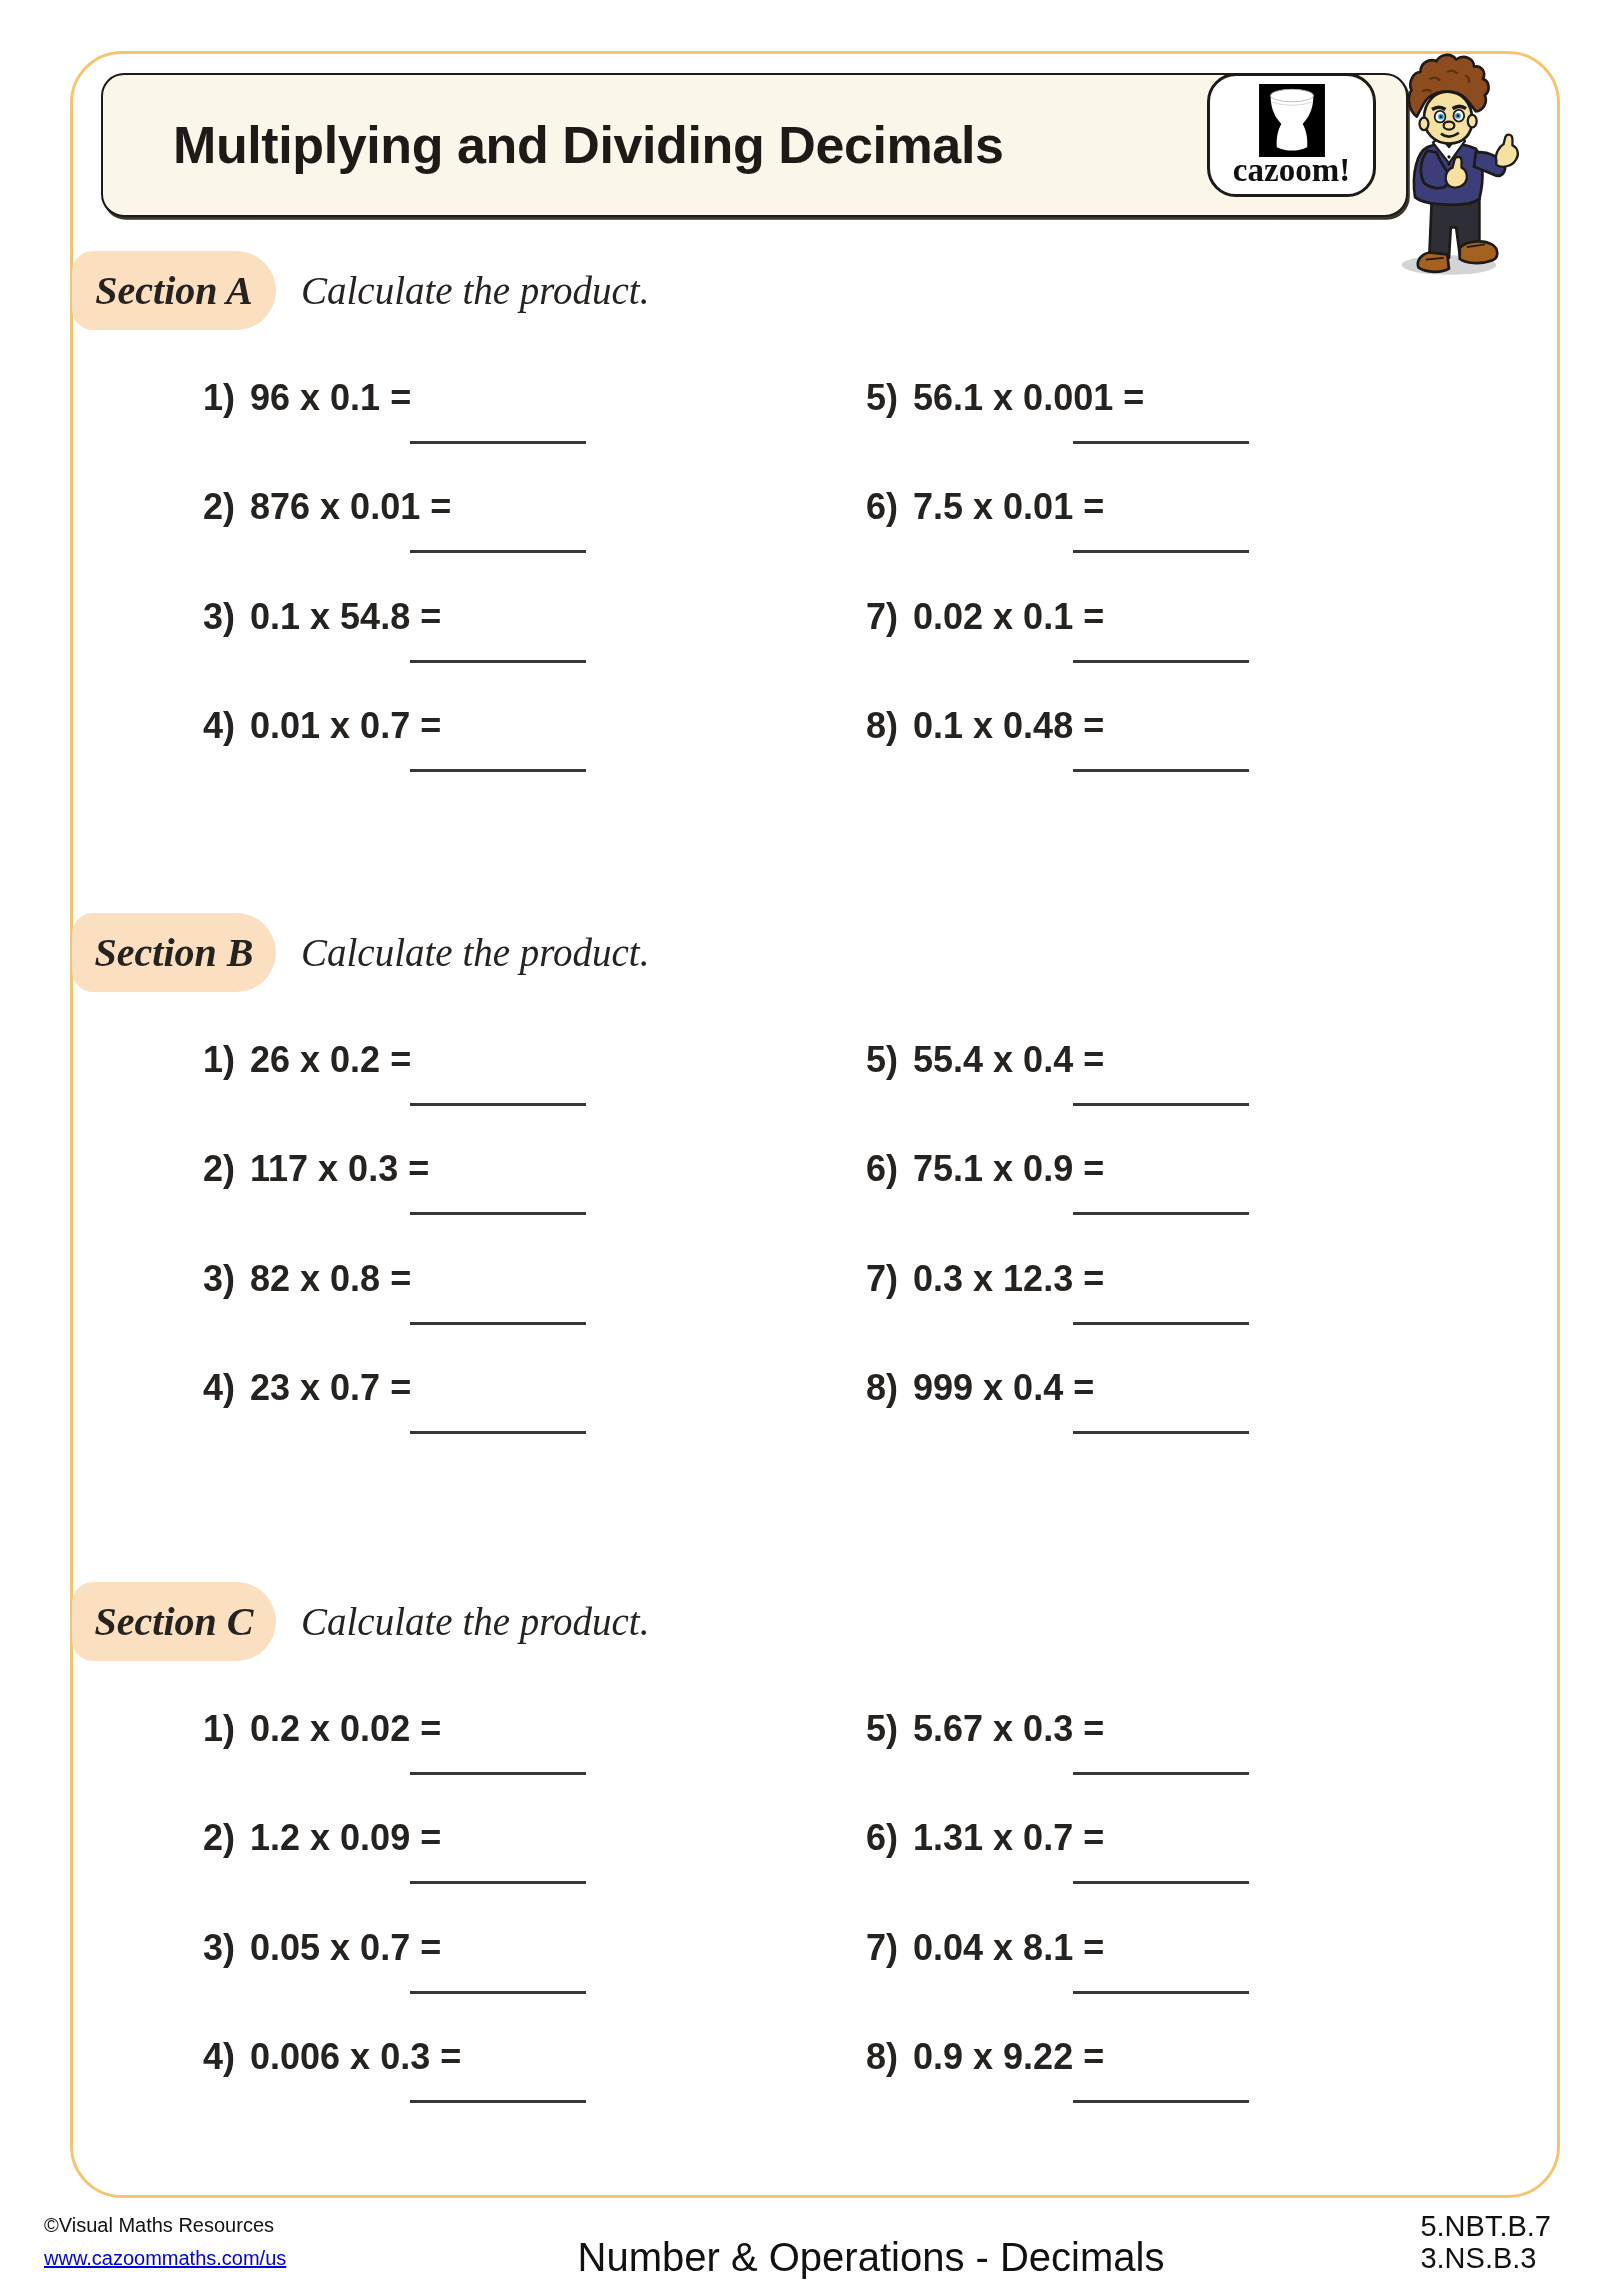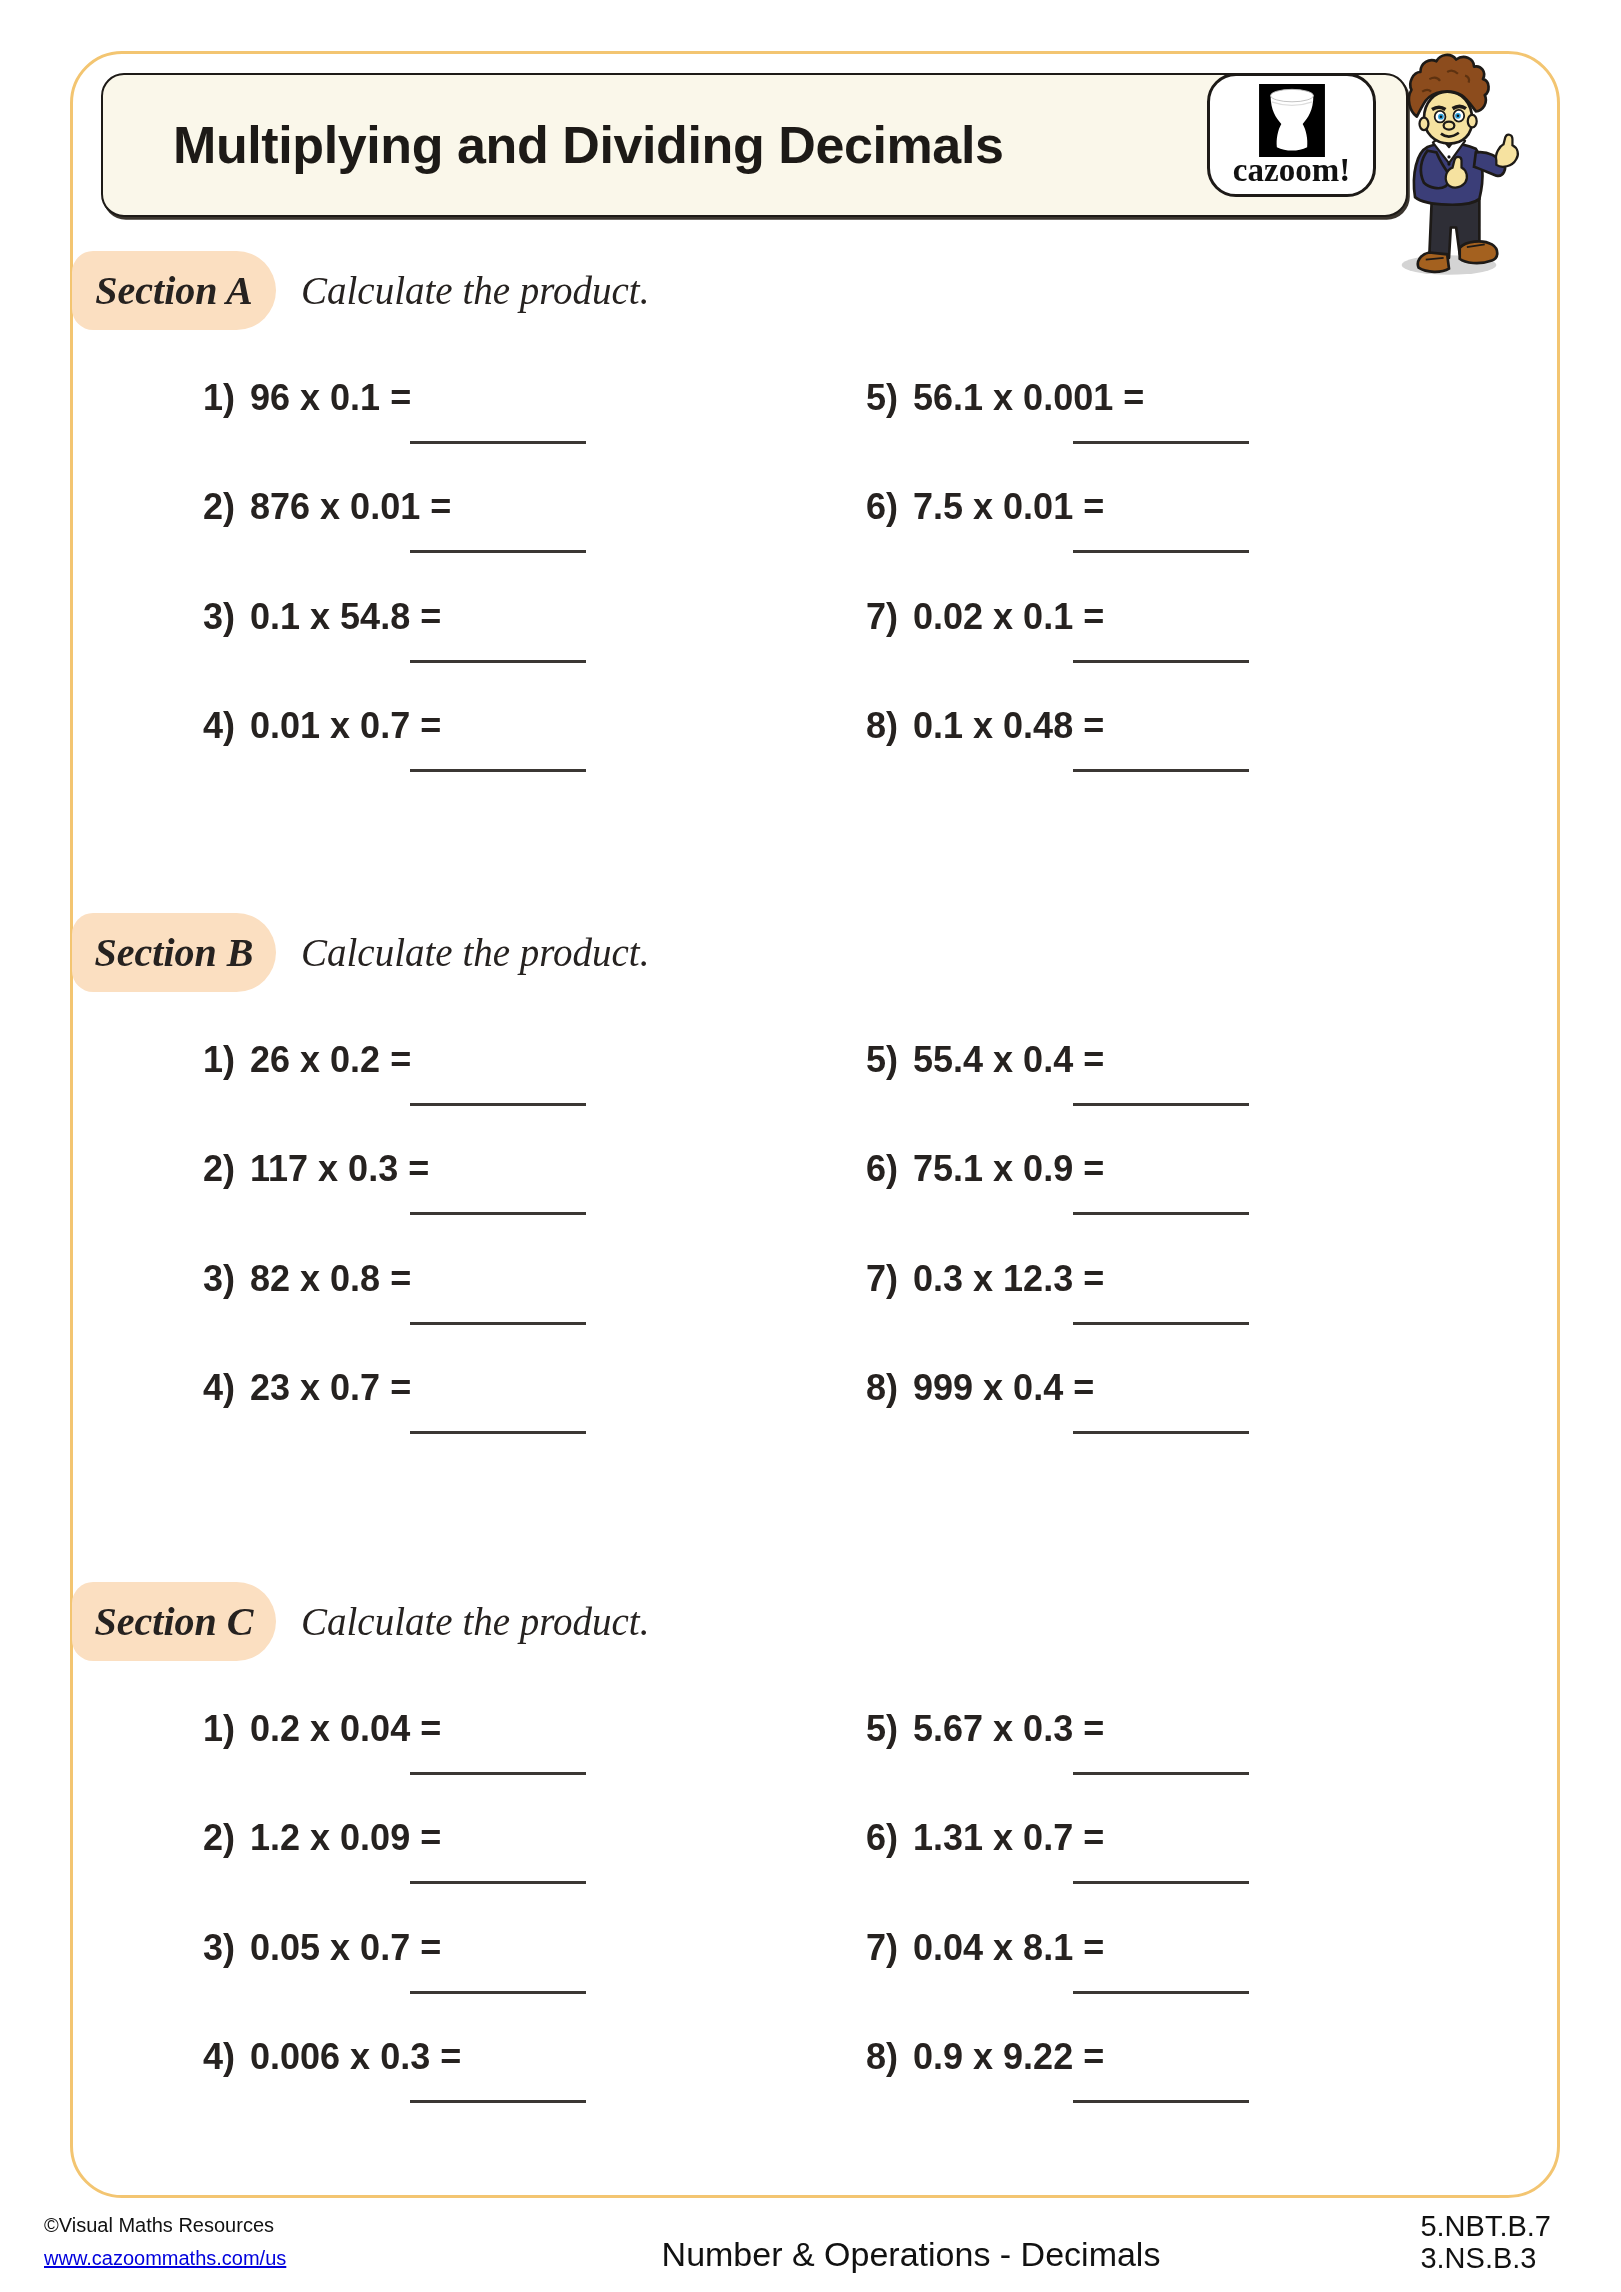--- a/index.html
+++ b/index.html
@@ -33,21 +33,21 @@
   .problems{position:absolute;left:0;top:132px;width:1622px;height:484px;}
   .problem{position:absolute;width:555px;height:109px;}
   .ptext{display:flex;gap:15px;font-size:36px;font-weight:700;color:#262220;white-space:nowrap;}
   .pnum{min-width:27px;}
   .pline{position:absolute;left:207px;top:64px;width:176px;height:0;
          border-bottom:3.6px solid #3B3734;}
   
   .foot-left{position:absolute;left:44px;top:2209px;line-height:33px;font-size:20px;color:#111;}
   .foot-left a{color:#0000DD;text-decoration:underline;}
   .foot-center{position:absolute;left:871px;top:2235px;transform:translateX(-50%);
-               font-size:34px;color:#111;white-space:nowrap;margin-left:40px;}
+               font-size:40px;color:#111;white-space:nowrap;}
   .foot-right{position:absolute;right:71px;top:2210px;line-height:32px;
               font-size:29px;color:#111;}
   
   .mascot{position:absolute;left:1390px;top:52px;width:143px;height:233px;}
   .drum{display:block;}
 </style>
 </head>
 <body>
 
 <div class="page">
@@ -237,21 +237,21 @@
     <div class="section-head">
       <div class="pill">
         <span>Section C</span>
       </div>
       <div class="instruction">Calculate the product.</div>
     </div>
     <div class="problems">
         <div class="problem" style="left: 203px; top: 0px;">
           <div class="ptext">
             <span class="pnum">1)</span>
-            <span class="pexpr">0.2 x 0.04 =</span>
+            <span class="pexpr">0.2 x 0.02 =</span>
           </div>
           <div class="pline"></div>
         </div>
         <div class="problem" style="left: 203px; top: 109px;">
           <div class="ptext">
             <span class="pnum">2)</span>
             <span class="pexpr">1.2 x 0.09 =</span>
           </div>
           <div class="pline"></div>
         </div>

